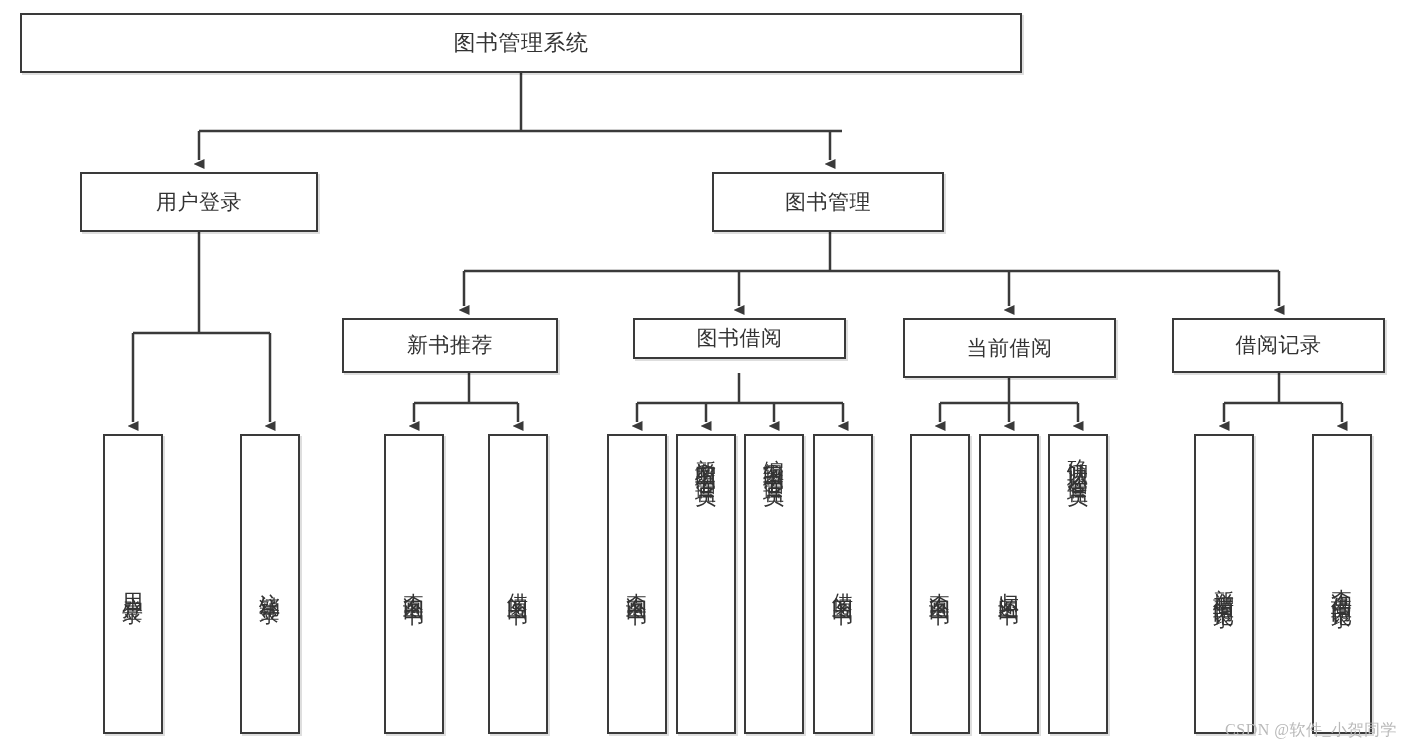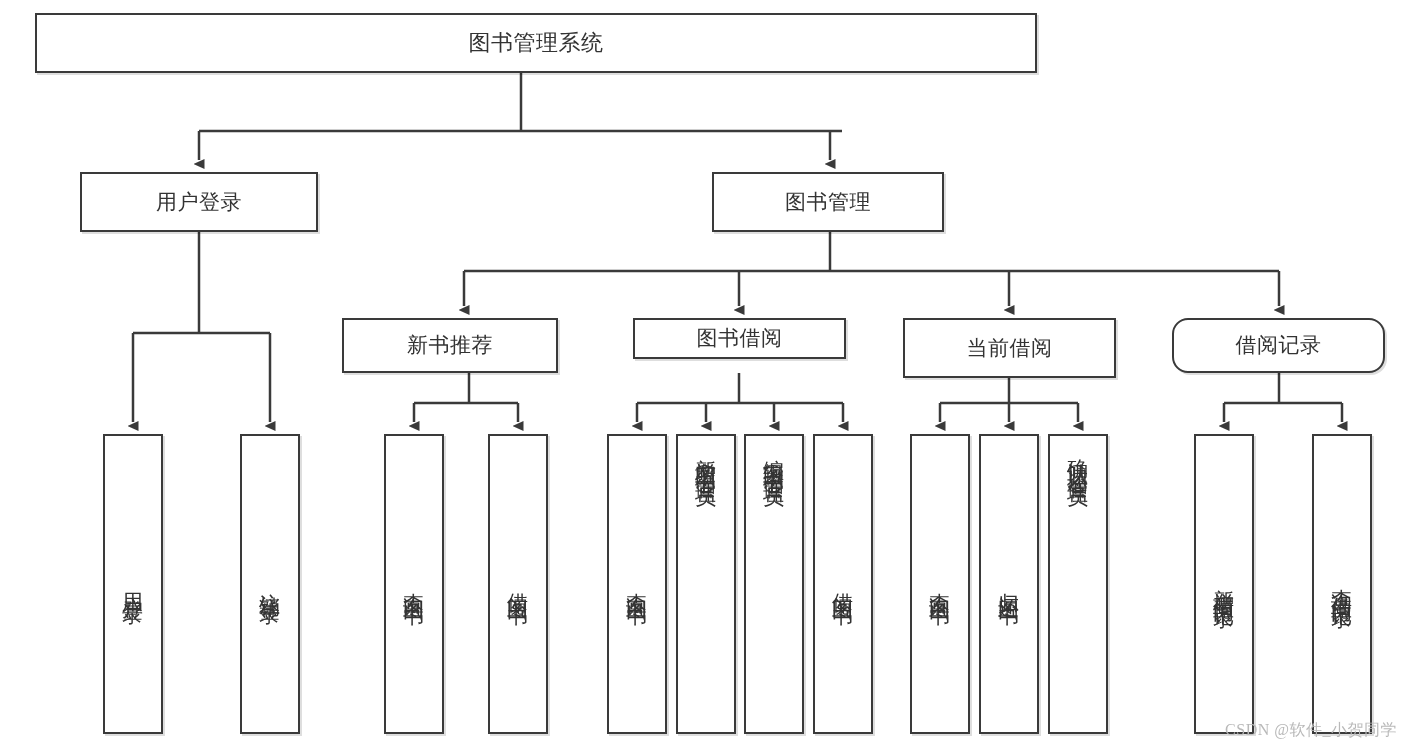--- a/index.html
+++ b/index.html
@@ -146,41 +146,41 @@
     </g>
 
     <g stroke="#3a3a3a" stroke-width="2.5" fill="none">
       <path d="M1279,373 L1279,403"></path>
       <path d="M1224,403 L1342,403"></path>
       <path d="M1224,403 L1224,422" marker-end="url(#arrow)"></path>
       <path d="M1342,403 L1342,422" marker-end="url(#arrow)"></path>
     </g>
   </svg>
 
-  <div class="node horizontal root" style="left:20px; top:13px; width:1002px; height:60px;margin-left:15px;">
+  <div class="node horizontal root" style="left:20px; top:13px; width:1002px; height:60px;">
     <span class="node-label">图书管理系统</span>
   </div>
 
   <div class="node horizontal" style="left:80px; top:172px; width:238px; height:60px;">
     <span class="node-label">用户登录</span>
   </div>
   <div class="node horizontal" style="left:712px; top:172px; width:232px; height:60px;">
     <span class="node-label">图书管理</span>
   </div>
 
   <div class="node horizontal" style="left:342px; top:318px; width:216px; height:55px;">
     <span class="node-label">新书推荐</span>
   </div>
   <div class="node horizontal" style="left:633px; top:318px; width:213px; height:41px;">
     <span class="node-label">图书借阅</span>
   </div>
   <div class="node horizontal" style="left:903px; top:318px; width:213px; height:60px;">
     <span class="node-label">当前借阅</span>
   </div>
-  <div class="node horizontal" style="left:1172px; top:318px; width:213px; height:55px;border-radius:16px;">
+  <div class="node horizontal" style="left:1172px; top:318px; width:213px; height:55px;">
     <span class="node-label">借阅记录</span>
   </div>
 
   <div class="node vertical centered" style="left:103px; top:434px; width:60px; height:300px;">
     <span class="node-label">用户登录</span>
   </div>
   <div class="node vertical centered" style="left:240px; top:434px; width:60px; height:300px;">
     <span class="node-label">注销登录</span>
   </div>
 

